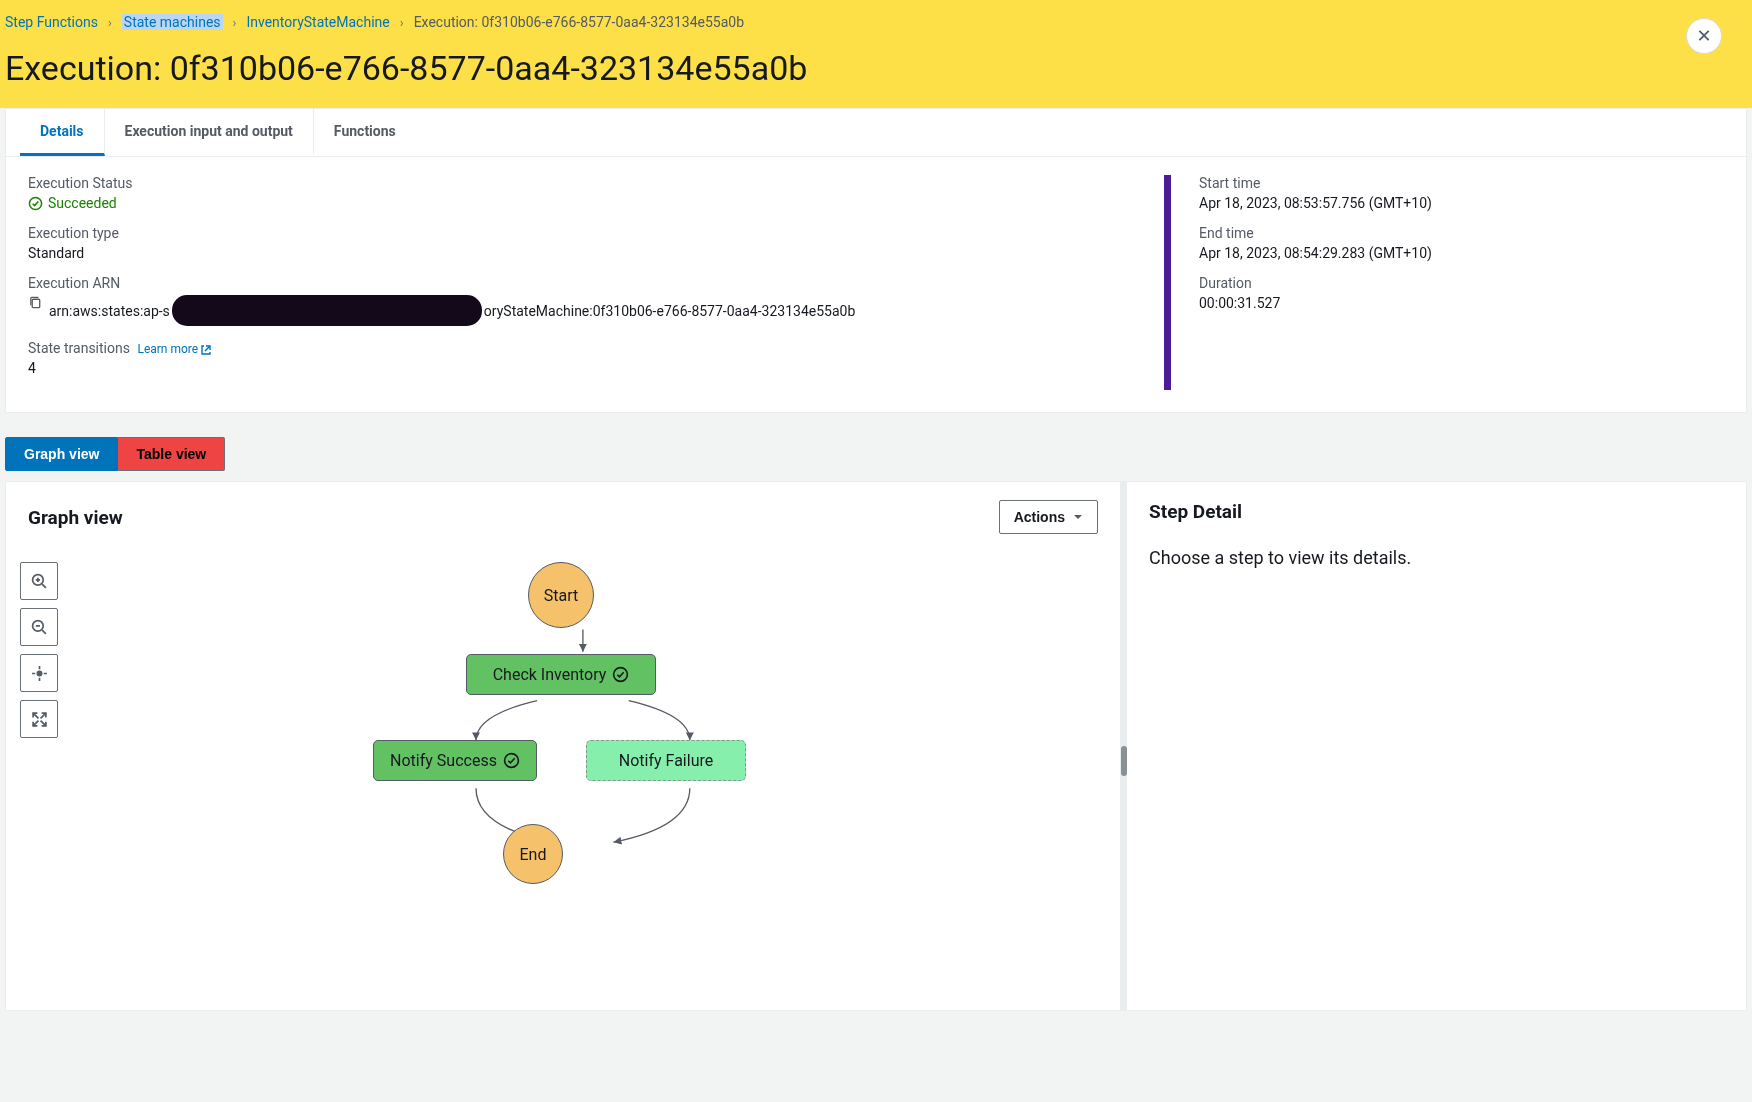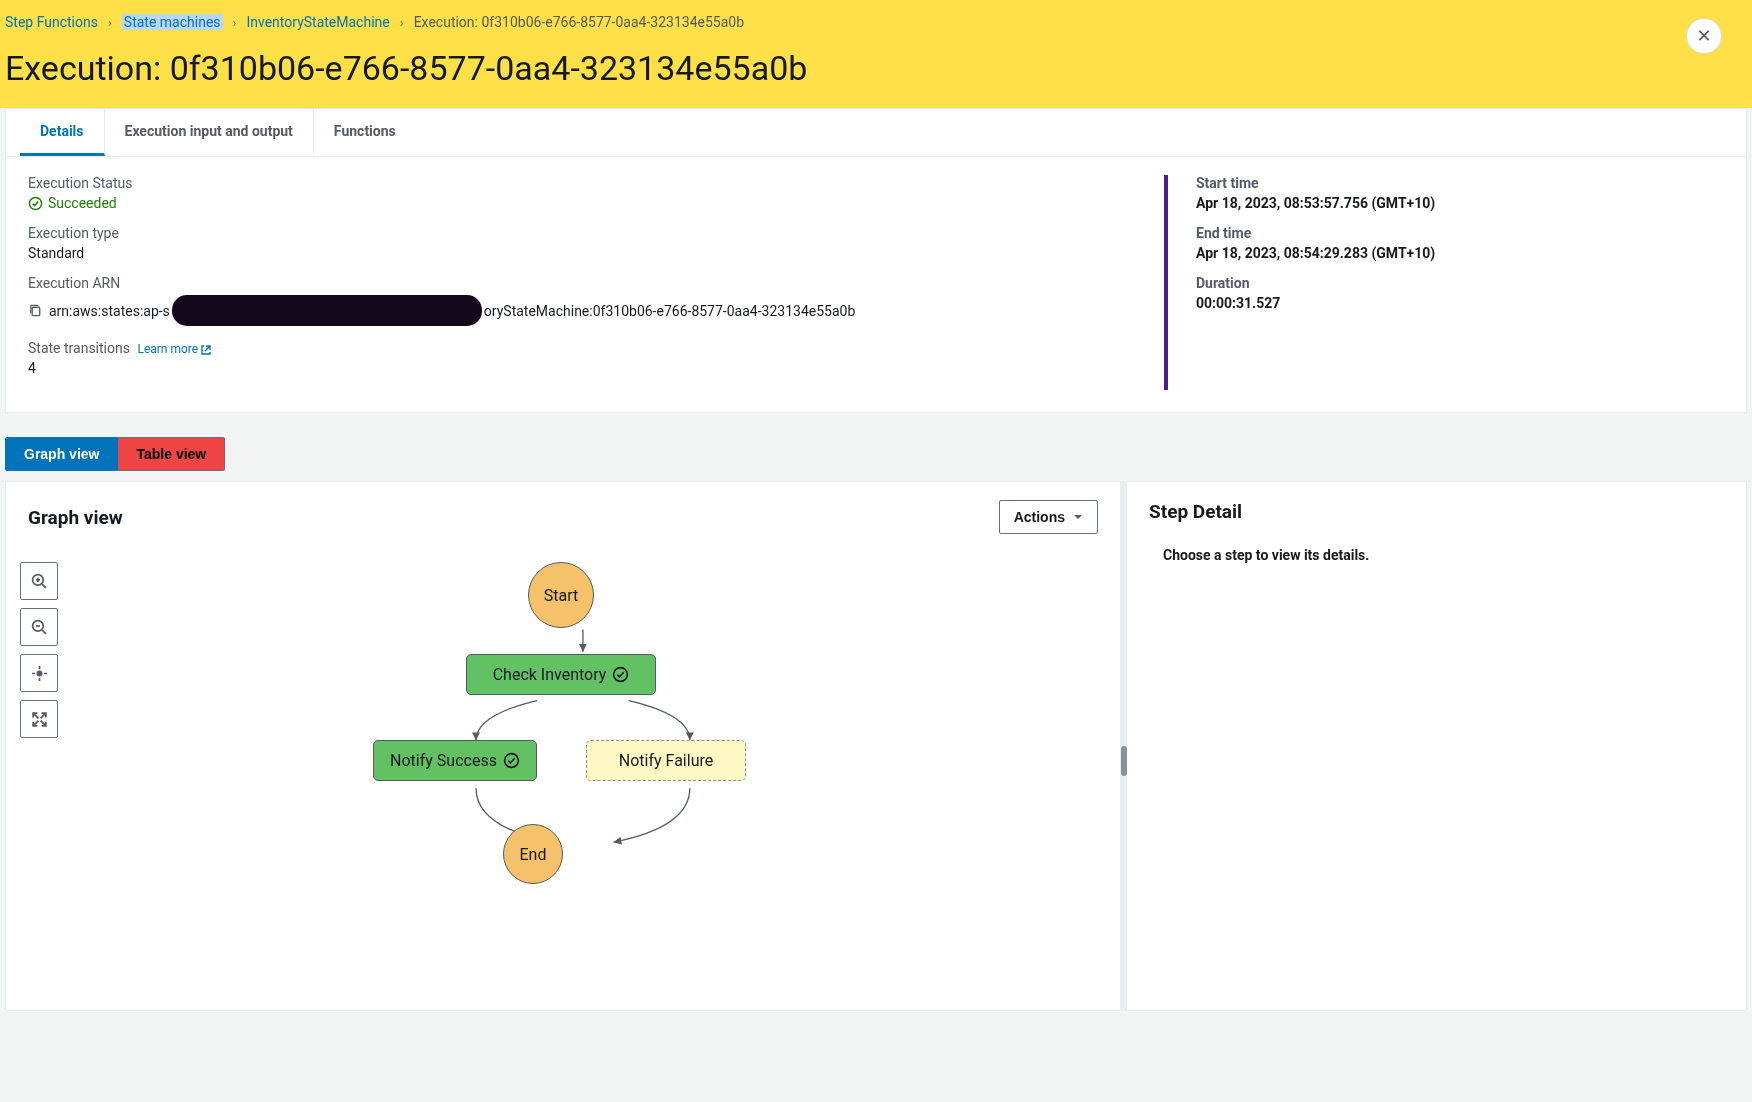--- a/index.html
+++ b/index.html
@@ -18,28 +18,28 @@
 .title { font-size:34px; font-weight:400; padding:18px 0 20px 0; color:#16191f; }
 
 .tabs-container { background:#fff; border:1px solid #eaeded; margin:0 5px; }
 .tabs { display:flex; border-bottom:1px solid #eaeded; padding:0 14px; }
 .tab { padding:14px 20px; font-size:14px; font-weight:700; color:#545b64; cursor:pointer; border-bottom:3px solid transparent; border-right:1px solid #eaeded; }
 .tab:last-child { border-right:none; }
 .tab.active { color:#0073bb; border-bottom-color:#0073bb; }
 
 .details-body { display:flex; padding:18px 22px 22px;gap:16px; }
 .col { flex:1; }
-.col-right { border-left:4px solid #4c1d95; padding-left:28px; margin-left:20px; max-width:560px;font-weight:bold; }
+.col-right { border-left:7px solid #4c1d95; padding-left:28px; margin-left:20px; max-width:560px; }
 .field { margin-bottom:14px; }
 .label { color:#545b64; font-size:14px; margin-bottom:4px; }
 .value { color:#16191f; font-size:14px; }
 .status-success { color:#1d8102; display:flex; align-items:center; gap:5px; }
 .status-success svg { width:15px; height:15px; }
 
-.arn-row { display:flex; align-items:center; gap:6px; }
+.arn-row { display:flex; gap:6px; }
 .arn-row svg { width:15px; height:15px; color:#545b64; cursor:pointer; flex:none; }
 .arn-row .redact { display:inline-block; width:310px; height:31px; background:#14091a; border-radius:15px; vertical-align:middle; margin:0 2px; }
 .arn-text { display:flex; align-items:center; flex-wrap:nowrap; white-space:nowrap; }
 
 .learn { color:#0073bb; font-size:12px; text-decoration:none; margin-left:4px; display:inline-flex; align-items:flex-end; gap:2px; }
 .learn svg { width:12px; height:12px; }
 
 .view-toggle { margin:24px 5px 0; }
 .toggle-btn { height:34px; padding:0 18px; font-size:14px; font-weight:700; border:1px solid #687078; background:#ef4444; cursor:pointer; }
 .toggle-btn.active { background:#0073bb; color:#fff; border-color:#0073bb; }
@@ -48,35 +48,35 @@
 
 .lower { display:flex; margin:10px 5px 0; height:530px; }
 .graph-panel { flex:1; background:#fff; border:1px solid #eaeded; position:relative; }
 .panel-head { display:flex; align-items:center; justify-content:space-between; padding:18px 22px; }
 .panel-head h2 { font-size:19px; font-weight:700; }
 .actions-btn { height:34px; padding:0 14px; border:1px solid #687078; background:#fff; border-radius:2px; font-size:14px; font-weight:700; cursor:pointer; display:flex; align-items:center; gap:8px; color:#16191f; }
 .actions-btn svg { width:10px; height:10px; }
 
 .detail-panel { width:620px; background:#fff; border:1px solid #eaeded; border-left:none; }
 .detail-panel .panel-head { border-bottom:none; }
-.detail-panel .msg { padding:6px 36px; color:#16191f; font-size:14px;font-weight:bold; }
+.detail-panel .msg { padding:6px 22px; color:#16191f; font-size:18px; }
 
 .divider { width:6px; background:#eaeded; position:relative; }
 .divider::after { content:""; position:absolute; top:50%; left:0; width:6px; height:30px; background:#879196; border-radius:3px; }
 
 .zoom-controls { position:absolute; top:80px; left:14px; display:flex; flex-direction:column; gap:8px; }
 .zoom-btn { width:38px; height:38px; border:1px solid #687078; border-radius:2px; background:#fff; display:flex; align-items:center; justify-content:center; cursor:pointer; }
 .zoom-btn svg { width:17px; height:17px; color:#545b64; }
 
 .graph-canvas { position:absolute; top:70px; left:60px; right:10px; bottom:10px; }
 
 .node-circle { position:absolute; width:66px; height:66px; border-radius:50%; background:#f5c16a; border:1px solid #545b64; display:flex; align-items:center; justify-content:center; font-size:16px; color:#16191f; }
 .node-rect { position:absolute; border:1px solid #545b64; border-radius:5px; display:flex; align-items:center; justify-content:center; gap:6px; font-size:16px; padding:10px 14px; }
 .node-green { background:#62c162; }
-.node-dashed { background:#fef9c3; border:1.5px dashed #879196; color:#16191f; }
+.node-dashed { background:#86efac; border:1.5px dashed #879196; color:#16191f; }
 .step-check { width:17px; height:17px; }
 
 svg.edges { position:absolute; top:0; left:0; width:100%; height:100%; pointer-events:none; }
 </style>
 </head>
 <body>
 
 <div class="page">
 
   <div class="header-area">

